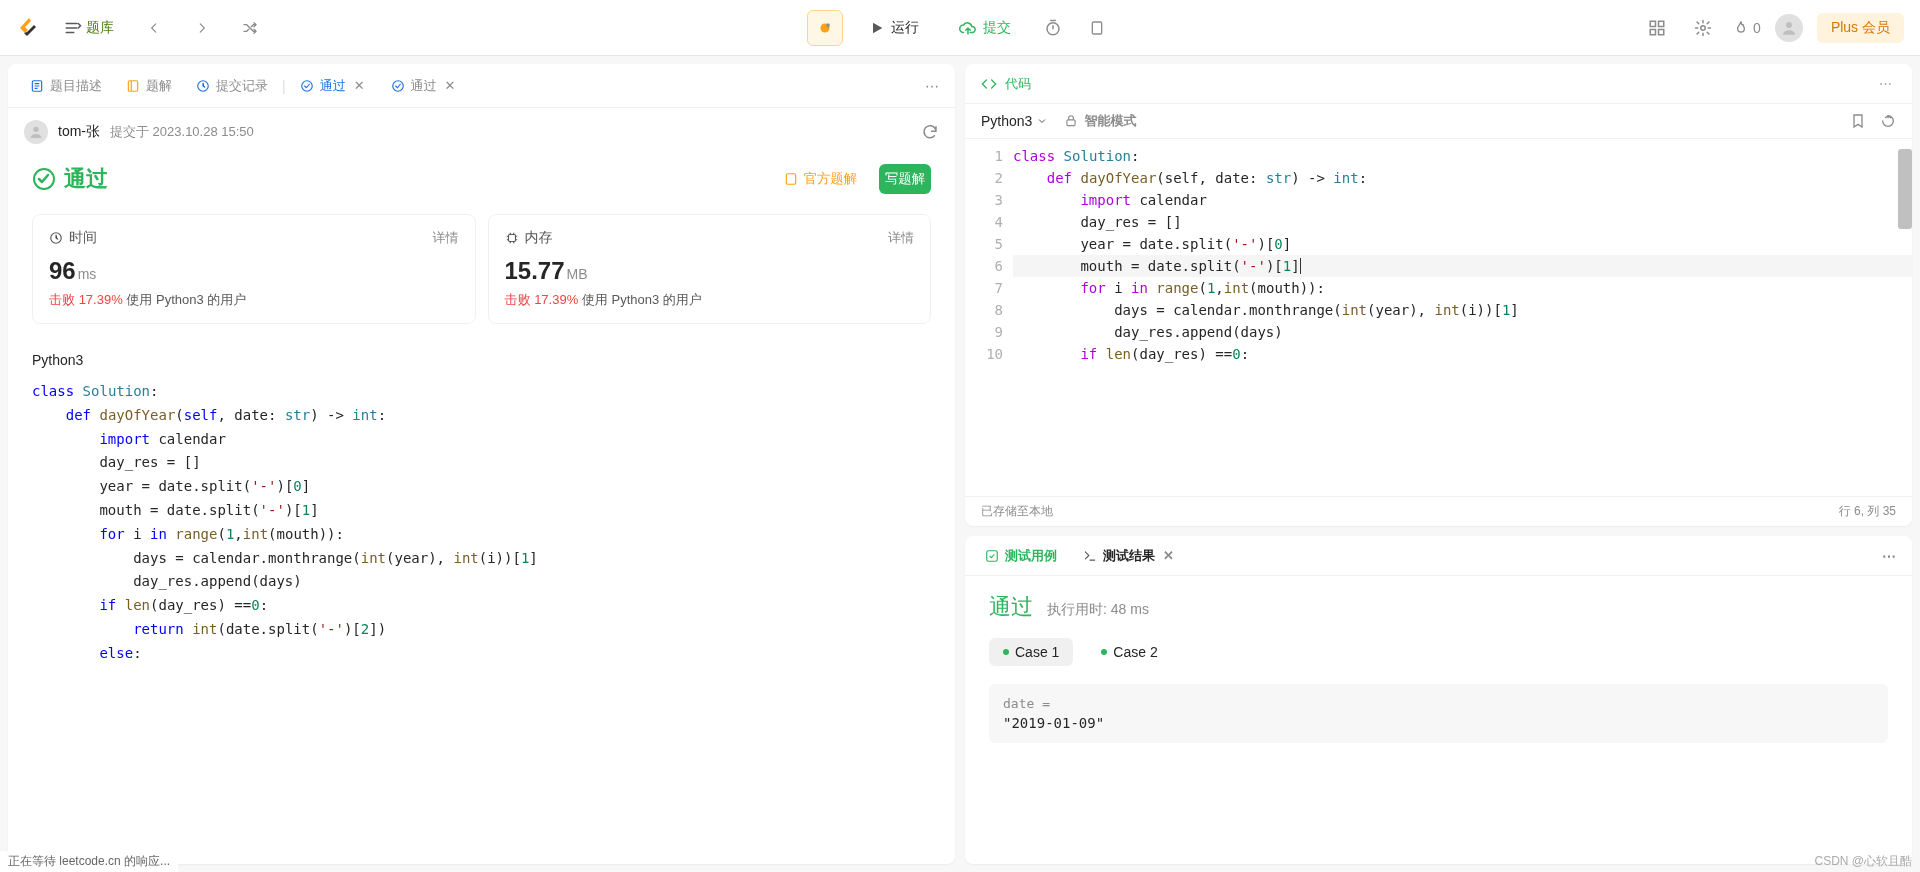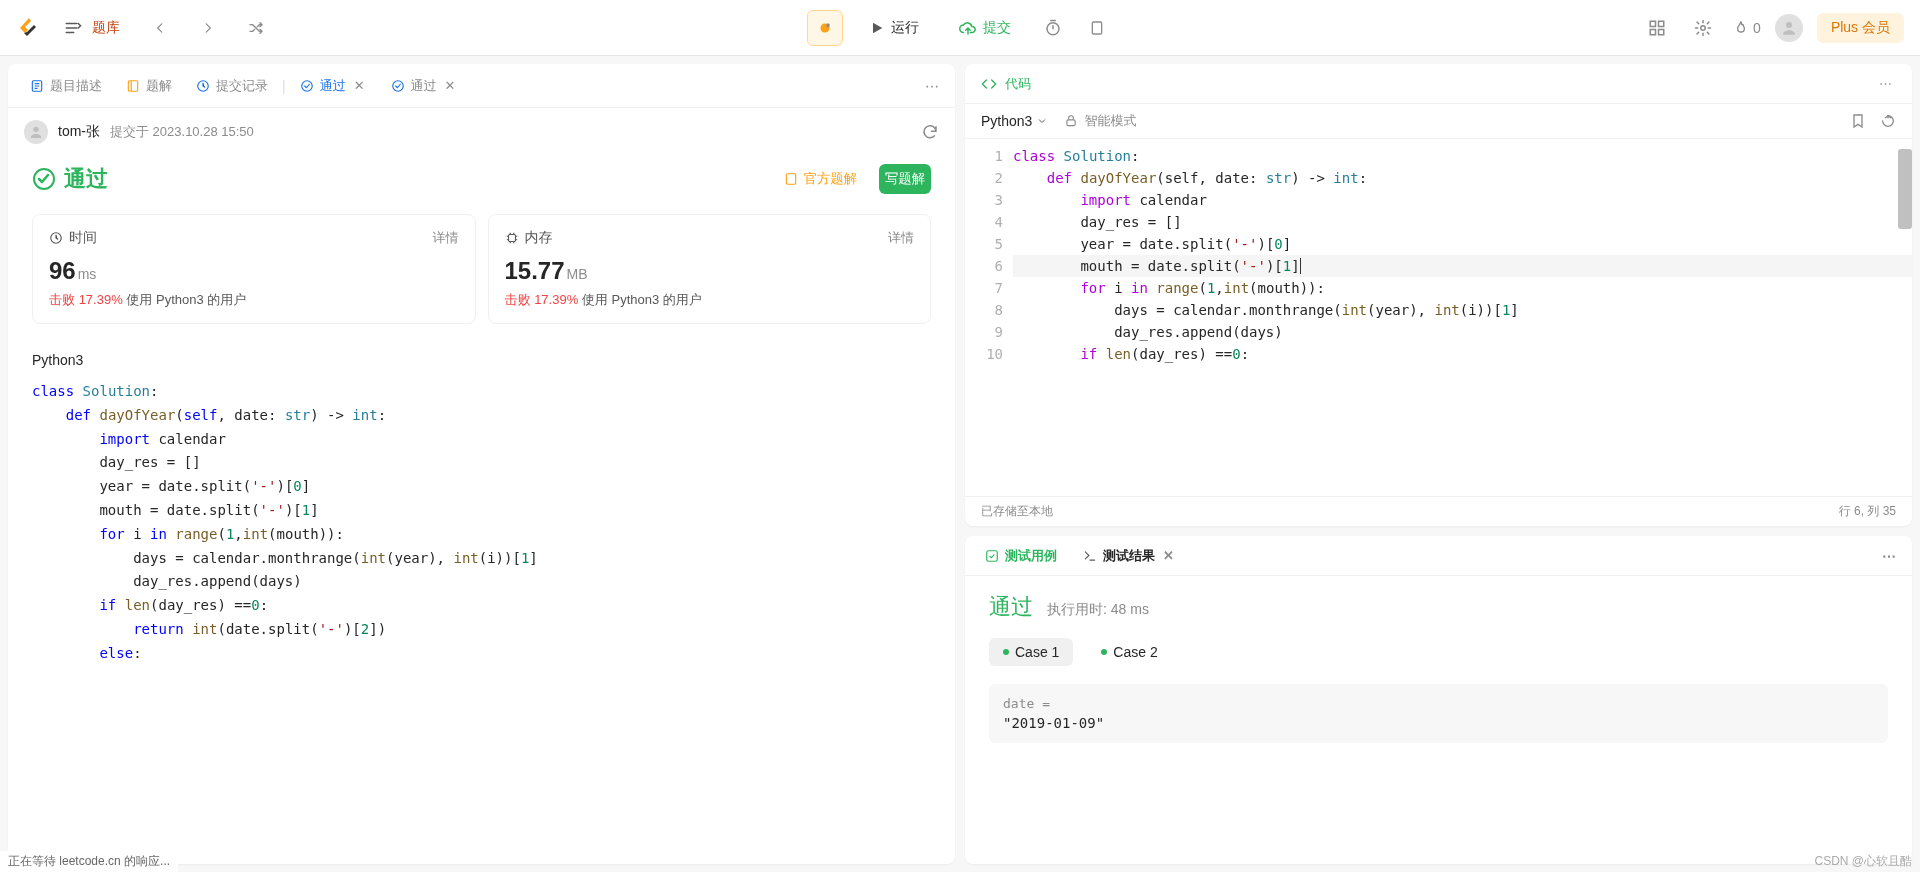--- a/index.html
+++ b/index.html
@@ -1,19 +1,19 @@
 <!DOCTYPE html>
 <html><head>
 <meta charset="utf-8">
 <style>
 * { box-sizing: border-box; margin: 0; padding: 0; }
 body { font-family: -apple-system, BlinkMacSystemFont, "Segoe UI", sans-serif; background: #f7f7f7; overflow: hidden; height: 872px; width: 1920px; position: relative; font-size: 14px; color: #262626; }
 .topbar { height: 56px; background: #fff; border-bottom: 1px solid #e5e5e5; display: flex; align-items: center; padding: 0 16px; gap: 16px; }
 .logo { width: 24px; height: 24px; }
-.nav-btn { display: flex; align-items: flex-start; gap: 10px; color: #c2410c; cursor: pointer; padding: 4px 8px; }
+.nav-btn { display: flex; align-items: flex-start; gap: 4px; color: #4d7c0f; cursor: pointer; padding: 4px 8px; }
 .nav-icon-btn { width: 32px; height: 32px; display: flex; align-items: center; justify-content: center; color: #8c8c8c; cursor: pointer; border-radius: 4px; }
 .topbar-center { position: absolute; left: 50%; transform: translateX(-50%); display: flex; align-items: center; gap: 12px; }
 .debug-btn { background: #fff7e6; border: 1px solid #ffd591; border-radius: 6px; width: 36px; height: 36px; display:flex;align-items:center;justify-content:center; }
 .run-btn { display: flex; align-items: center; gap: 6px; padding: 6px 14px; border-radius: 6px; cursor: pointer; color: #262626; }
 .submit-btn { display: flex; align-items: center; gap: 6px; padding: 6px 14px; border-radius: 6px; cursor: pointer; color: #2db55d; }
 .topbar-right { margin-left: auto; display: flex; align-items: center; gap: 14px; }
 .fire-count { display: flex; align-items: center; gap: 4px; color: #8c8c8c; }
 .avatar-circle { width: 28px; height: 28px; border-radius: 50%; background: #e0e0e0; display:flex;align-items:center;justify-content:center; }
 .plus-badge { background: #fff3dd; color: #d97706; padding: 6px 14px; border-radius: 6px; font-weight: 500; }
 
@@ -58,21 +58,21 @@
 .fn { color: #795e26; }
 .num { color: #098658; }
 .str { color: #a31515; }
 .self { color: #0000ff; }
 
 
 .code-panel { flex: 1.2; min-height: 0; }
 .code-header { display: flex; align-items: center; padding: 8px 16px; border-bottom: 1px solid #f0f0f0; color: #2db55d; gap: 8px; font-size: 13px; }
 .code-toolbar { display: flex; align-items: center; padding: 8px 16px; gap: 16px; border-bottom: 1px solid #f0f0f0; }
 .lang-select { display: flex; align-items: center; gap: 4px; cursor: pointer; }
-.smart-mode { display: flex; align-items: center; gap: 6px; color: #8c8c8c; font-size: 13px; }
+.smart-mode { display: flex; align-items: center; gap: 6px; color: #8c8c8c; font-size: 13px; font-weight: bold; }
 .code-toolbar-right { margin-left: auto; display: flex; gap: 14px; color: #8c8c8c; }
 .editor { flex: 1; display: flex; overflow: auto; position: relative; }
 .gutter { width: 48px; background: #fff; text-align: right; padding: 6px 10px 6px 0; color: #b0b0b0; font-family: Consolas, monospace; font-size: 14px; line-height: 22px; user-select:none; }
 .editor-code { flex: 1; padding: 6px 0; font-family: Consolas, monospace; font-size: 14px; line-height: 22px; }
 .editor-code .line { height: 22px; white-space: pre; }
 .line.hl { background: #f5f5f5; }
 .ekw { color: #af00db; }
 .ecls { color: #267f99; }
 .efn { color: #795e26; }
 .enum { color: #098658; }

